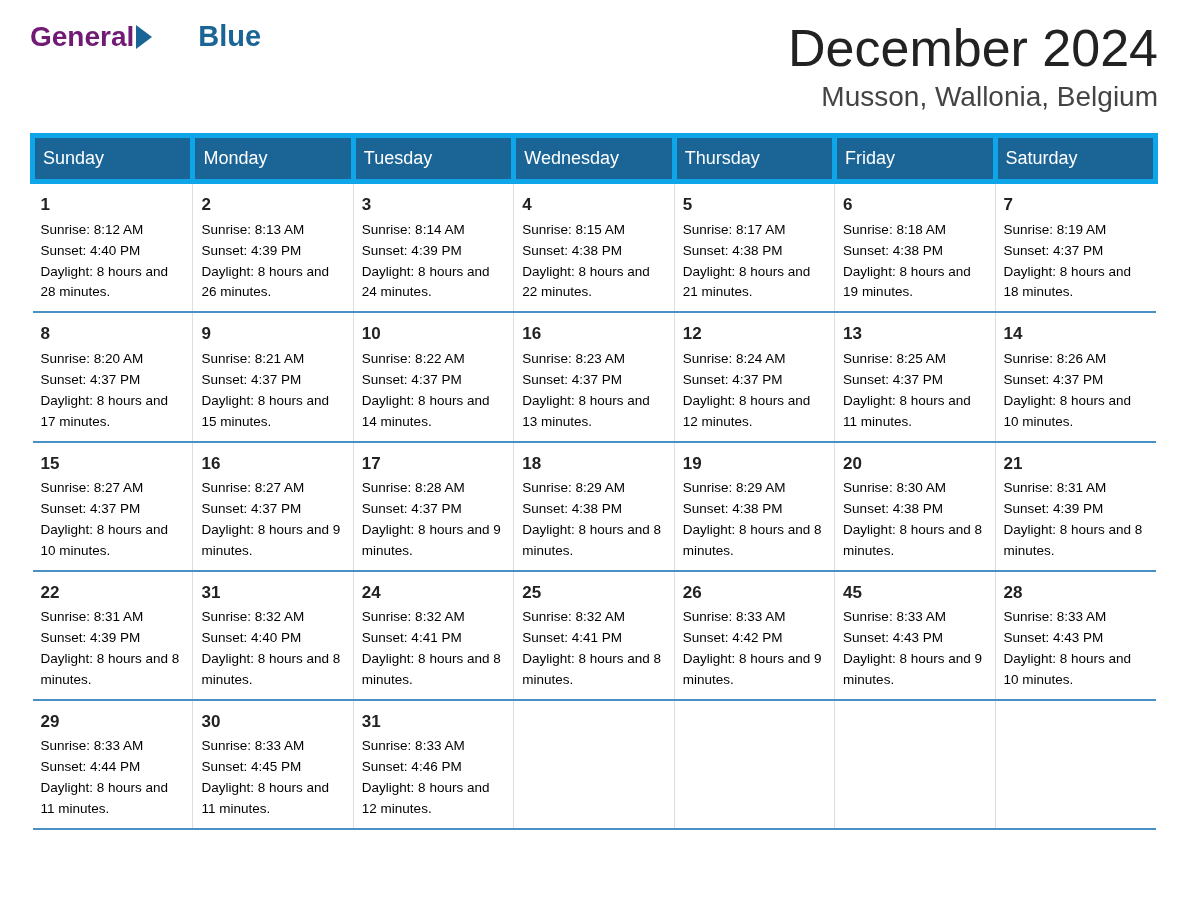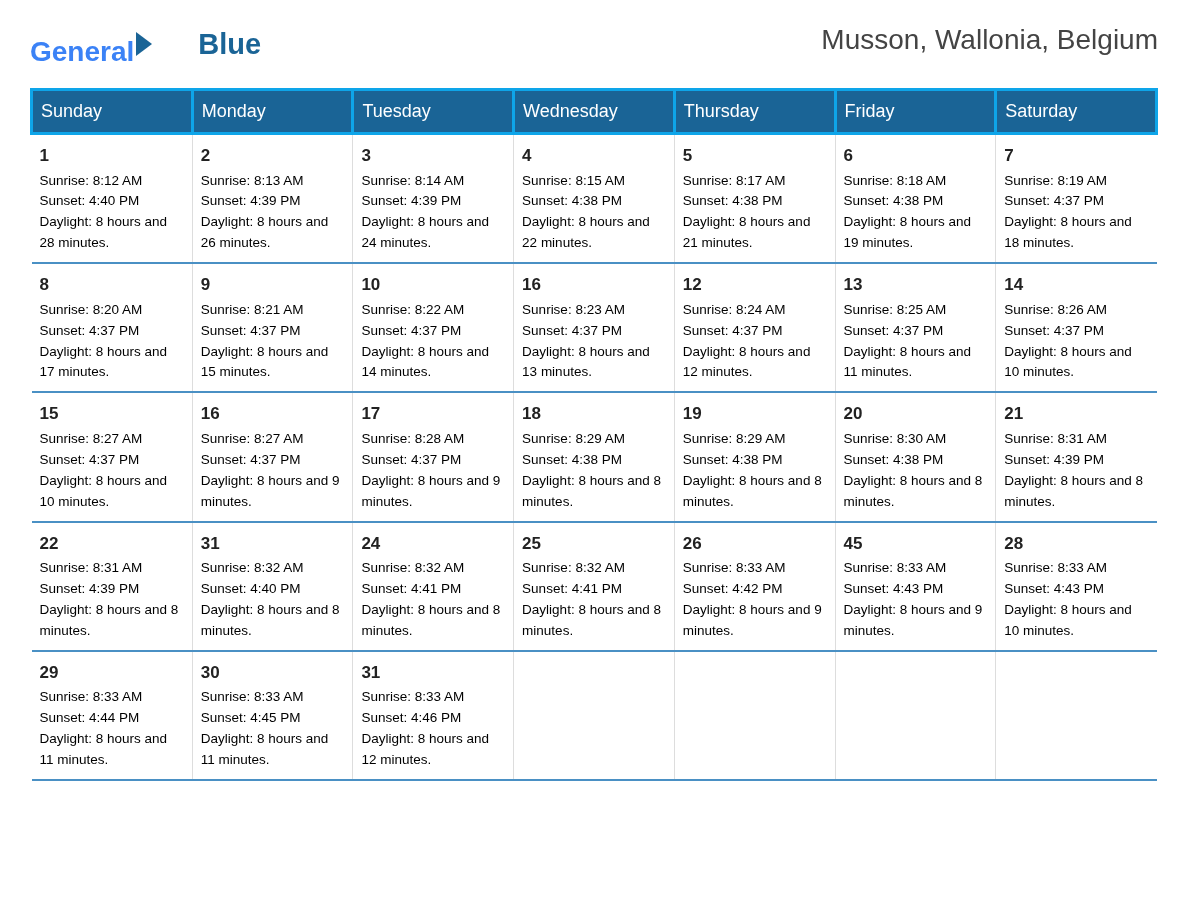--- a/index.html
+++ b/index.html
@@ -22,22 +22,21 @@
       align-items: flex-start;
     }
     .logo-text {
       display: flex;
       align-items: center;
       font-size: 28px;
       font-weight: bold;
       color: #333;
     }
     .logo-general {
-      color: #3b82f6;
-      margin-top: 16px;
+      color: #701a75;
     }
     .logo-arrow {
       width: 0;
       height: 0;
       border-left: 16px solid #1a6496;
       border-top: 12px solid transparent;
       border-bottom: 12px solid transparent;
       margin: 0 2px;
       display: inline-block;
     }
@@ -68,21 +67,21 @@
     }
     thead tr {
       background: #1a6496;
     }
     thead th {
       color: #fff;
       padding: 10px 8px;
       text-align: left;
       font-size: 18px;
       font-weight: normal;
-      border: 3px solid #0ea5e9;
+      border: 5px solid #0ea5e9;
     }
     tbody tr {
       border-bottom: 2px solid #4a90c4;
     }
     tbody td {
       vertical-align: top;
       padding: 8px 8px;
       font-size: 14px;
       color: #222;
       border-right: 1px solid #ddd;
@@ -109,20 +108,21 @@
 
 <div class="header">
   <div class="logo">
     <div class="logo-text">
       <span class="logo-general">General</span>
       <span class="logo-arrow"></span>
       <span class="logo-blue">Blue</span>
     </div>
   </div>
   <div class="title-section">
+    <div class="month-title">December 2024</div>
     <div class="location-title">Musson, Wallonia, Belgium</div>
   </div>
 </div>
 
 <table>
   <thead>
     <tr>
     <th>Sunday</th>
         <th>Monday</th>
         <th>Tuesday</th>

